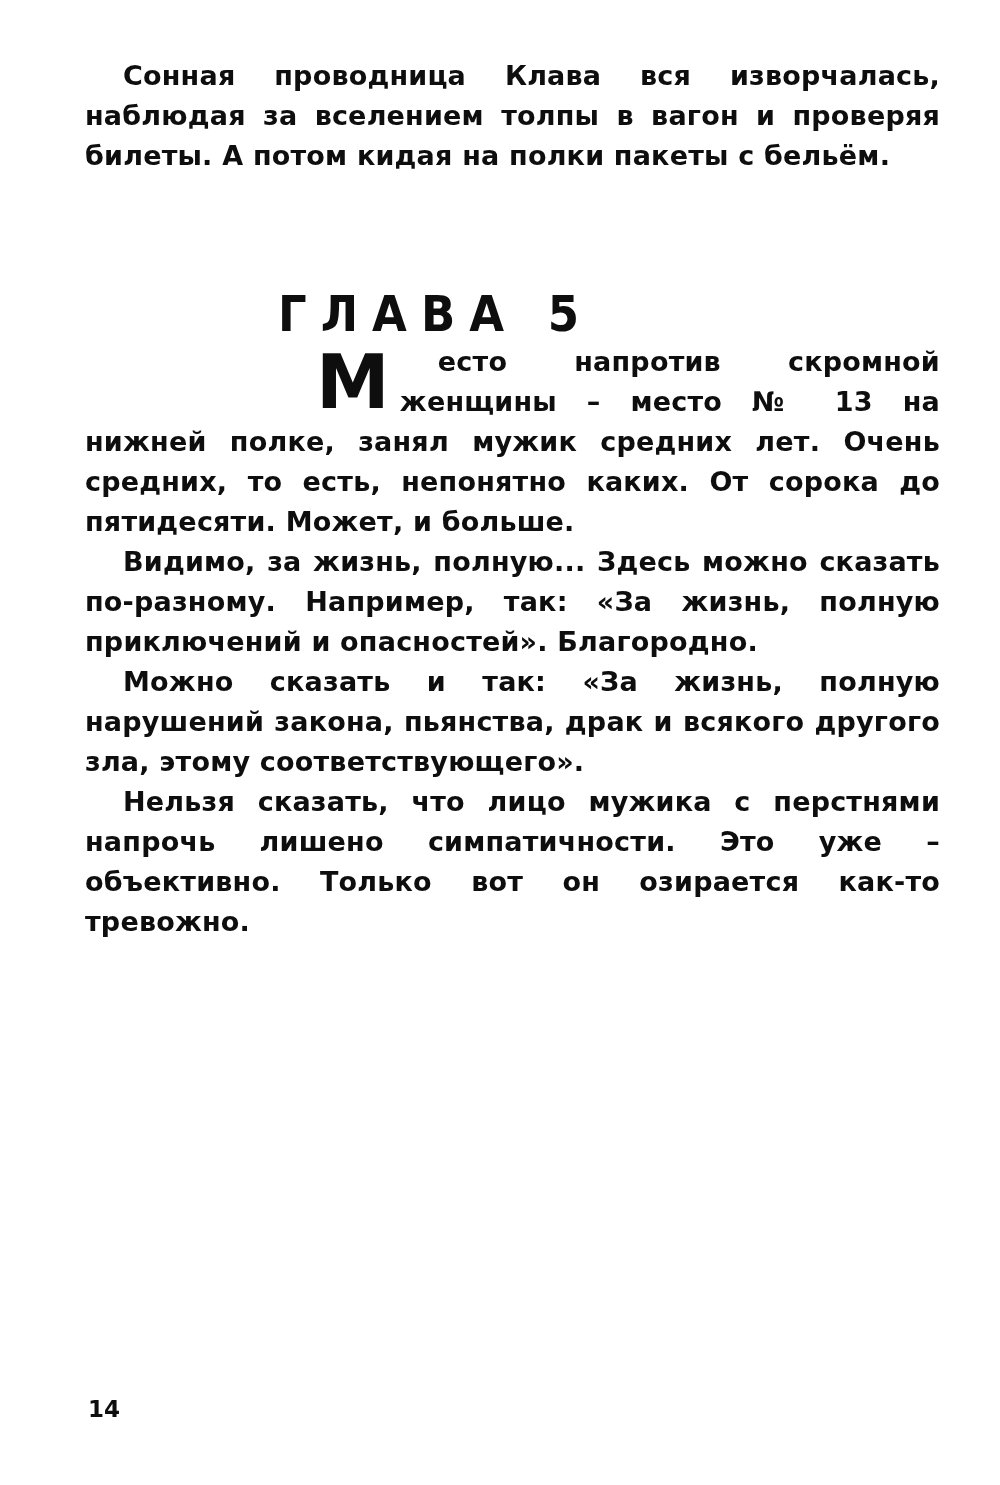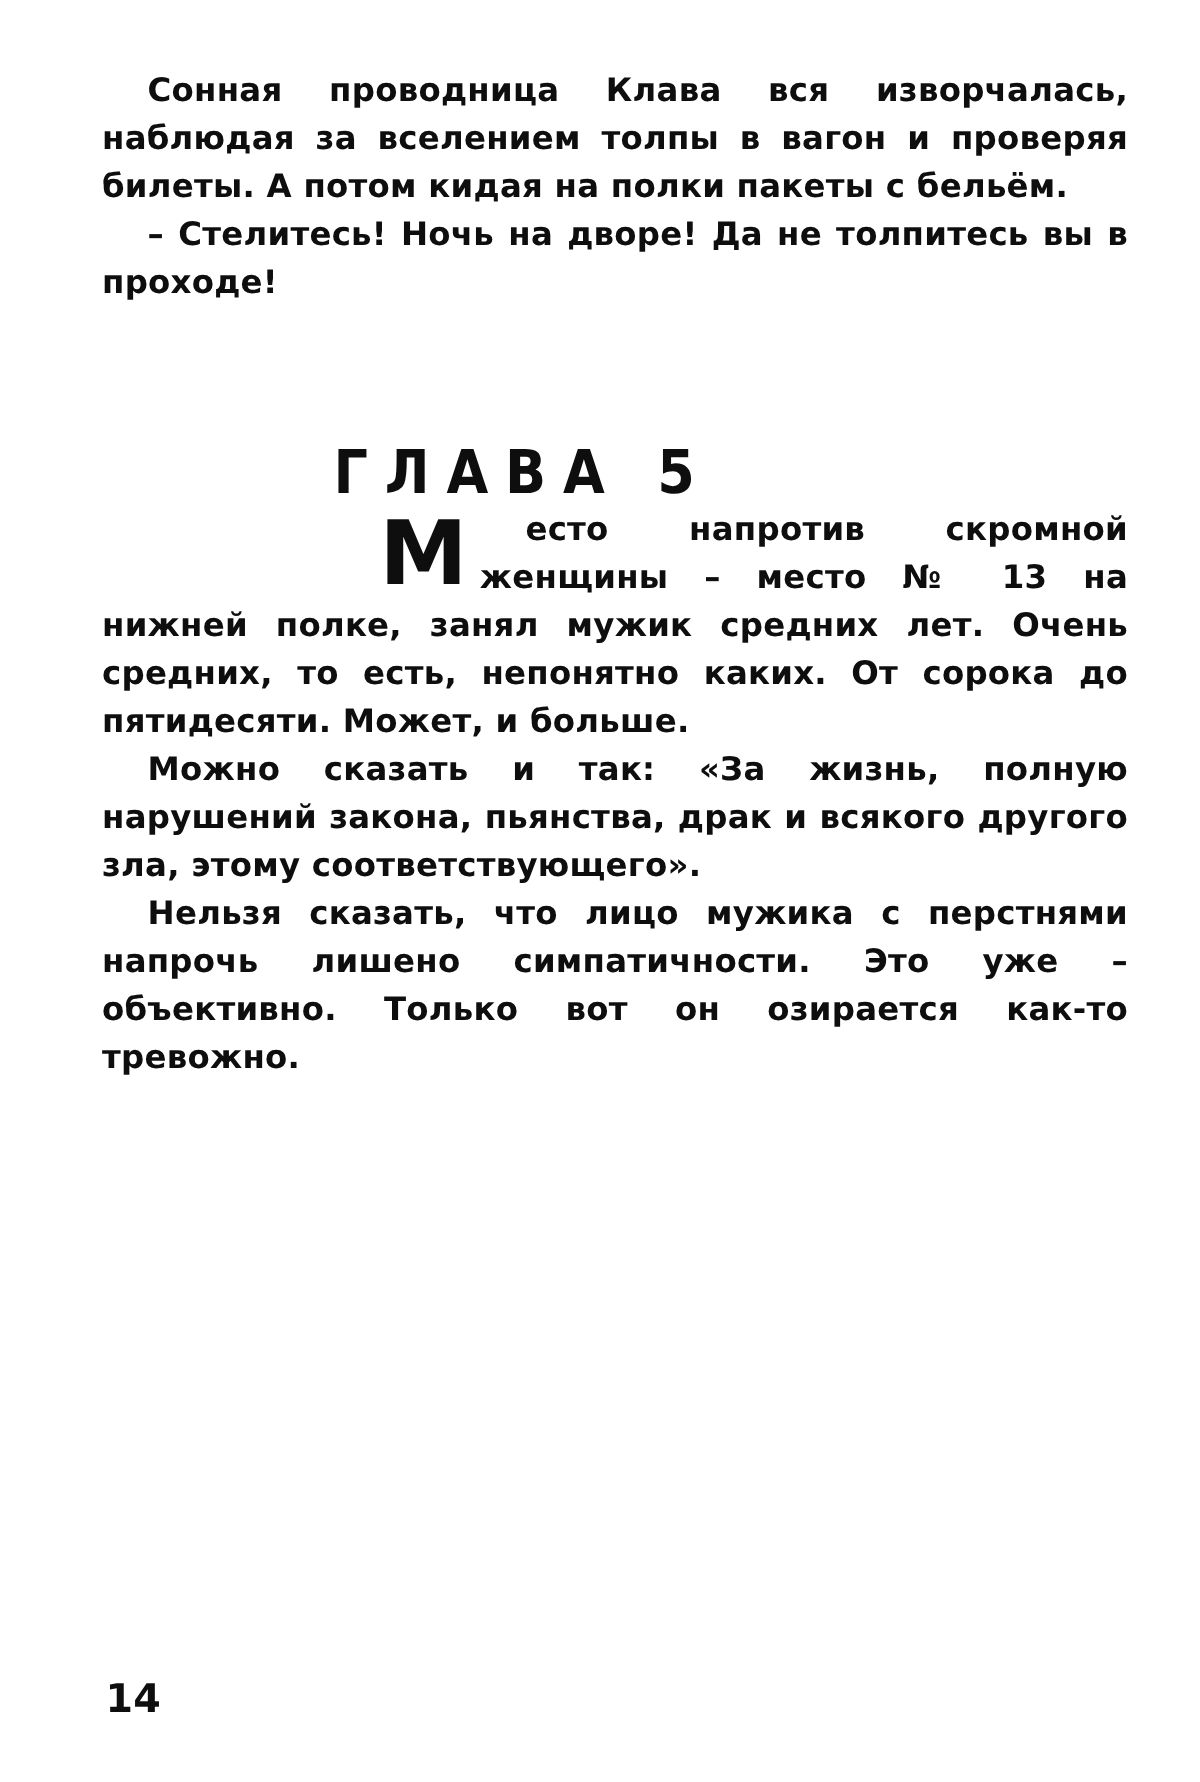--- a/index.html
+++ b/index.html
@@ -49,36 +49,36 @@
     float: left;
     font-size: 74px;
     line-height: 72px;
     margin: 4px 10px 0 193px;
     font-weight: bold;
   }
   .page-number {
     position: absolute;
     left: 88px;
     top: 1396px;
-    font-size: 33px;
+    font-size: 23px;
     font-weight: bold;
   }
 </style>
 </head>
 <body>
 
 <div class="page">
 
   <p class="body-par">Сонная проводница Клава вся изворчалась, наблюдая за вселением толпы в вагон и проверяя билеты. А потом кидая на полки пакеты с бельём.</p>
-  <p class="body-par">– Стелитесь! Ночь на дворе! Да не толпитесь вы в проходе!</p>
 
   <div class="chapter-heading">ГЛАВА 5</div>
 
   <p class="body-par chapter-opening">
     <span class="dropcap">М</span><span>есто напротив скромной женщины – место № 13 на нижней полке, занял мужик средних лет. Очень средних, то есть, непонятно каких. От сорока до пятидесяти. Может, и больше.</span>
   </p>
 
+  <p class="body-par">Видимо, за жизнь, полную... Здесь можно сказать по-разному. Например, так: «За жизнь, полную приключений и опасностей». Благородно.</p>
   <p class="body-par">Можно сказать и так: «За жизнь, полную нарушений закона, пьянства, драк и всякого другого зла, этому соответствующего».</p>
   <p class="body-par">Нельзя сказать, что лицо мужика с перстнями напрочь лишено симпатичности. Это уже – объективно. Только вот он озирается как-то тревожно.</p>
 
 </div>
 
 <div class="page-number">14</div>
 
 </body></html>

